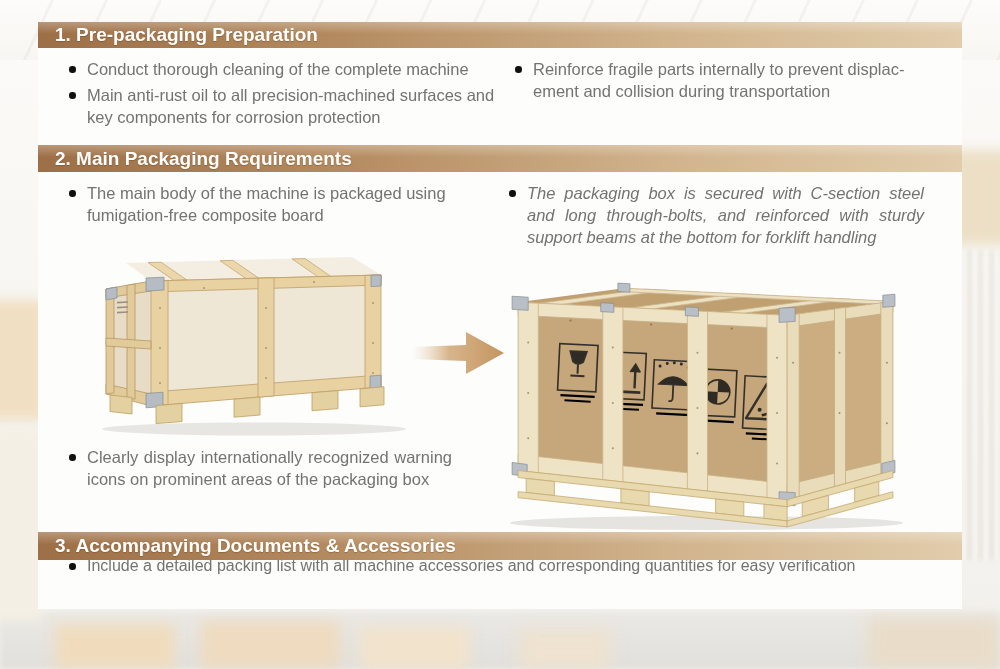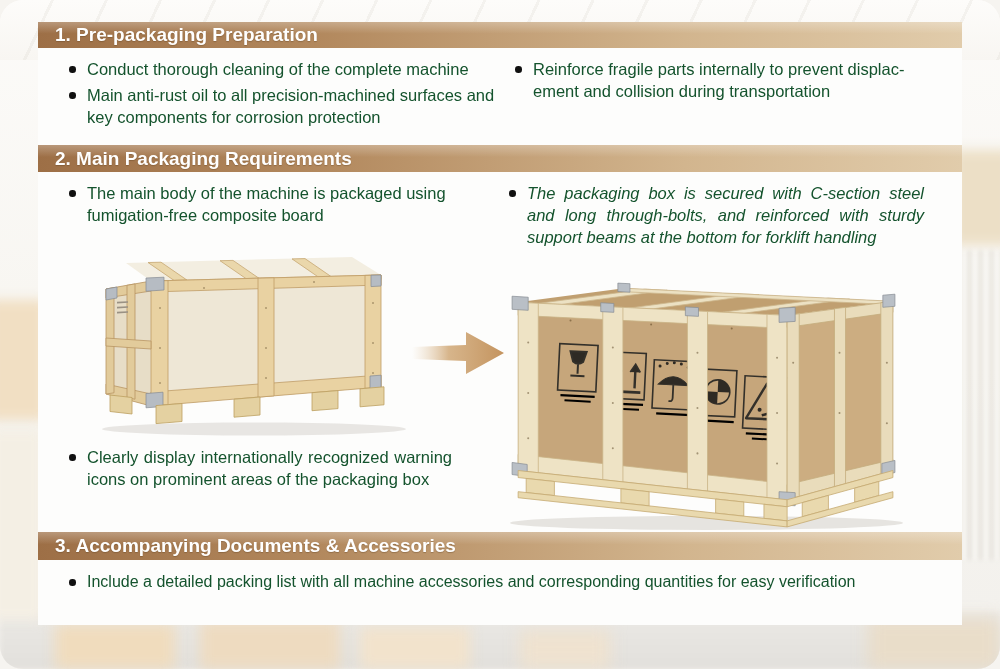--- a/index.html
+++ b/index.html
@@ -1,37 +1,37 @@
 <!DOCTYPE html>
 <html><head>
 <meta charset="utf-8">
 <style>
   * { margin:0; padding:0; box-sizing:border-box; }
   html,body { width:1000px; }
   body { font-family:"Liberation Sans", sans-serif; background:#f6f4f0; }
   #stage { position:relative; width:1000px; height:669px; overflow:hidden;
-           background:linear-gradient(180deg,#fcfbf9 0%,#f7f5f0 55%,#f2f0ec 100%);border-radius:23px; }
+           background:linear-gradient(180deg,#fcfbf9 0%,#f7f5f0 55%,#f2f0ec 100%); }
 
   
   .bgshape { position:absolute; filter:blur(6px); z-index:0; }
   .bg-ceiling { left:0; top:0; width:1000px; height:60px; filter:none;
       background:repeating-linear-gradient(115deg, rgba(210,205,196,0) 0 46px, rgba(205,200,190,.18) 46px 49px),
                  linear-gradient(180deg,#fdfcfa,#f8f6f2); }
   .bg-floor { left:0; top:612px; width:1000px; height:57px; filter:blur(2px);
       background:linear-gradient(180deg,#ebe9e5,#e2e0dc); }
 
   .bar { position:absolute; left:38px; width:924px; z-index:3;
          color:#ffffff; font-weight:bold; font-size:19px; padding-left:17px;
          text-shadow:0 1px 1px rgba(90,60,30,.35);
          background-image:linear-gradient(180deg, rgba(255,255,255,.28), rgba(255,255,255,0) 45%),
             linear-gradient(90deg,#9d6f46 0%,#b2885d 30%,#d2b58e 70%,#e1ccab 100%); }
   .panel { position:absolute; left:38px; width:924px; background:#fdfdfc; z-index:2; }
 
   .bullet { position:relative; padding-left:27px; font-size:16.5px; line-height:22px;
-            color:#14532d; margin-bottom:4px; }
+            color:#737373; margin-bottom:4px; }
   .bullet::before { content:""; position:absolute; left:9px; top:8px; width:6.5px; height:6.5px;
             border-radius:50%; background:#101010; }
   .just { text-align:justify; }
   .abs { position:absolute; }
   .crate svg { display:block; width:100%; height:100%; }
 </style>
 </head>
 <body>
 
 <div id="stage">
@@ -286,17 +286,17 @@
           <polygon points="352,214.5 376,207.9 376,221.9 352,228.5"></polygon>
           <polygon points="18,218 285,247 285,253 18,224"></polygon>
           <polygon points="285,247 390,218 390,224 285,253"></polygon>
         </g>
       </svg>
     </div>
   </div>
 
   <div class="bar" style="top:532px;height:28px;line-height:28px;">3. Accompanying Documents &amp; Accessories</div>
 
-  <div class="panel" style="top:560px;height:65px;padding:11px 0 0 22px;">
+  <div class="panel" style="top:544px;height:65px;padding:11px 0 0 22px;">
     <div class="bullet" style="width:890px;font-size:16px;line-height:21px;margin-bottom:6px;">Include a detailed packing list with all machine accessories and corresponding quantities for easy verification</div>
   </div>
 
 </div>
 
 </body></html>

